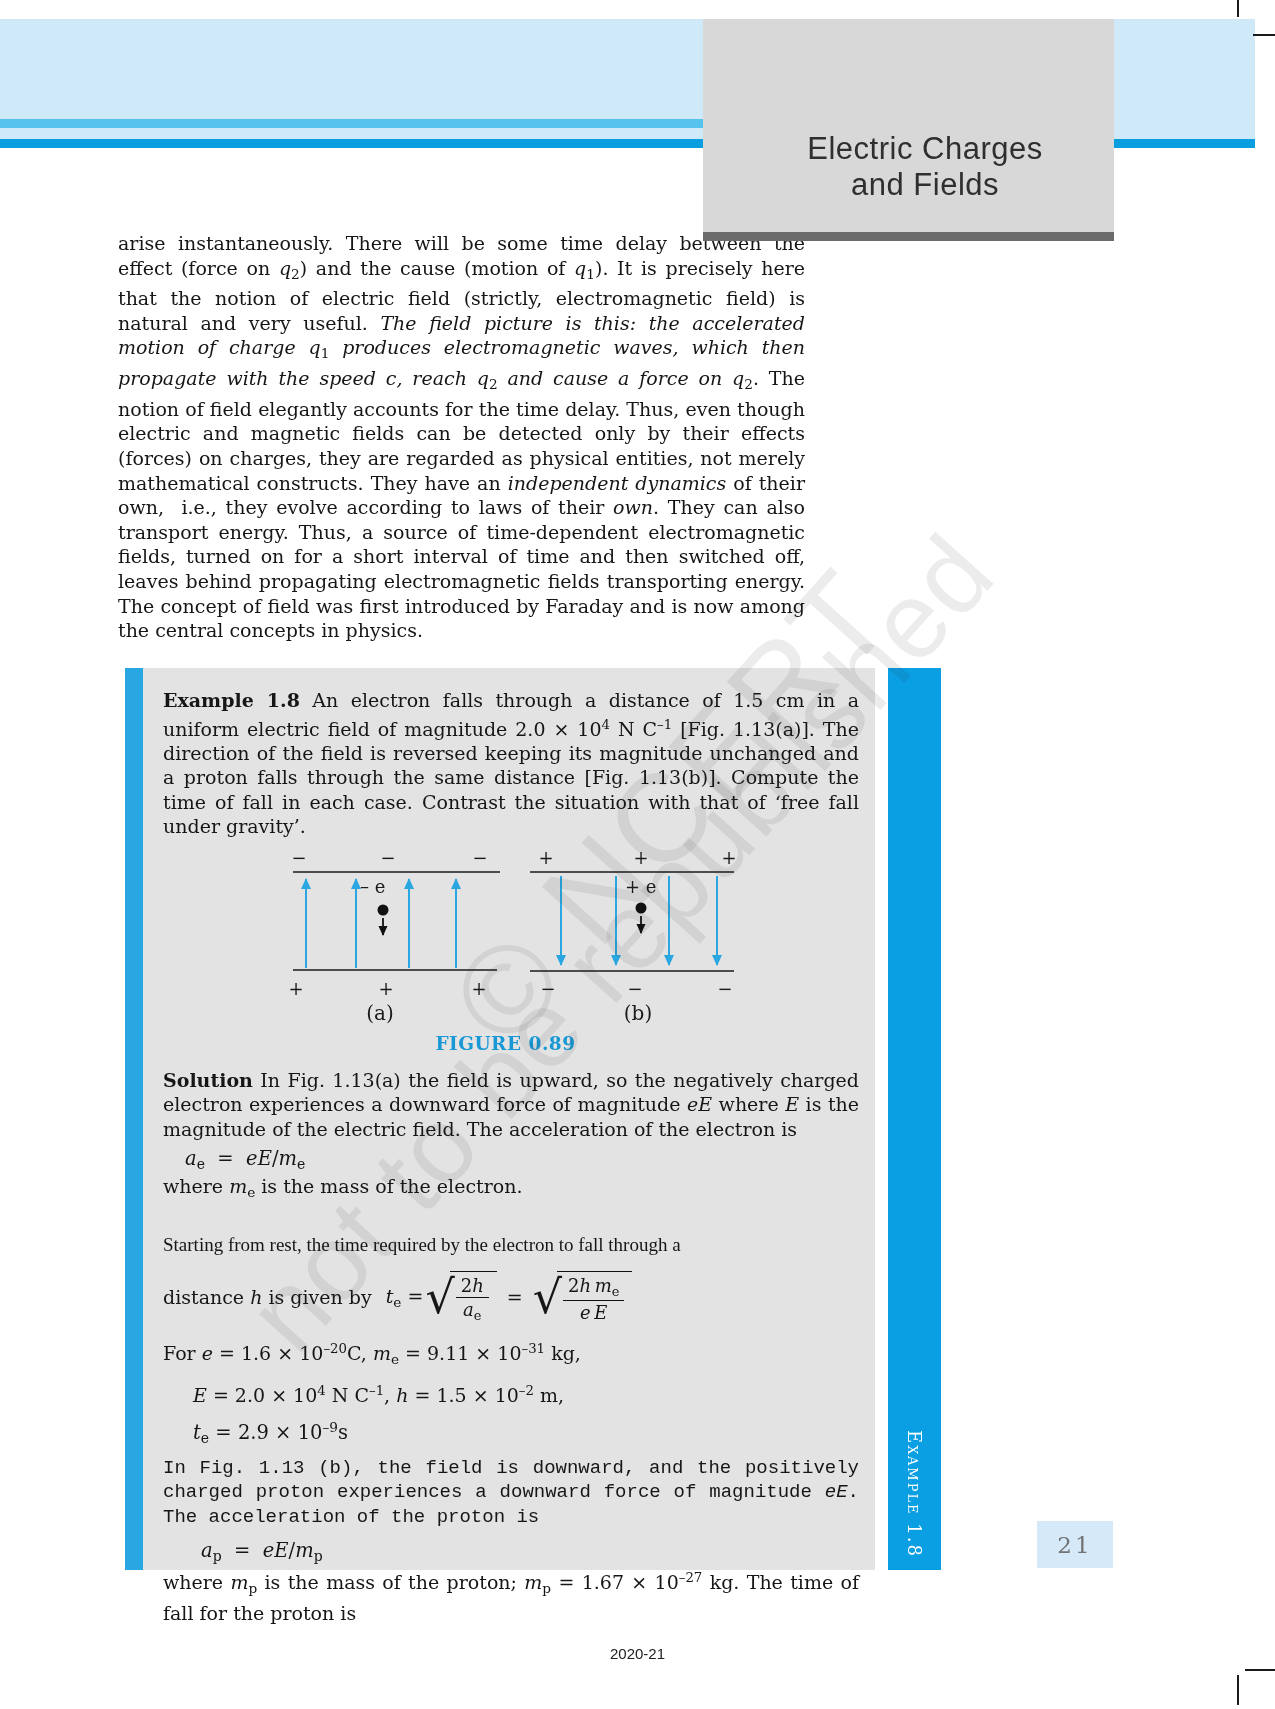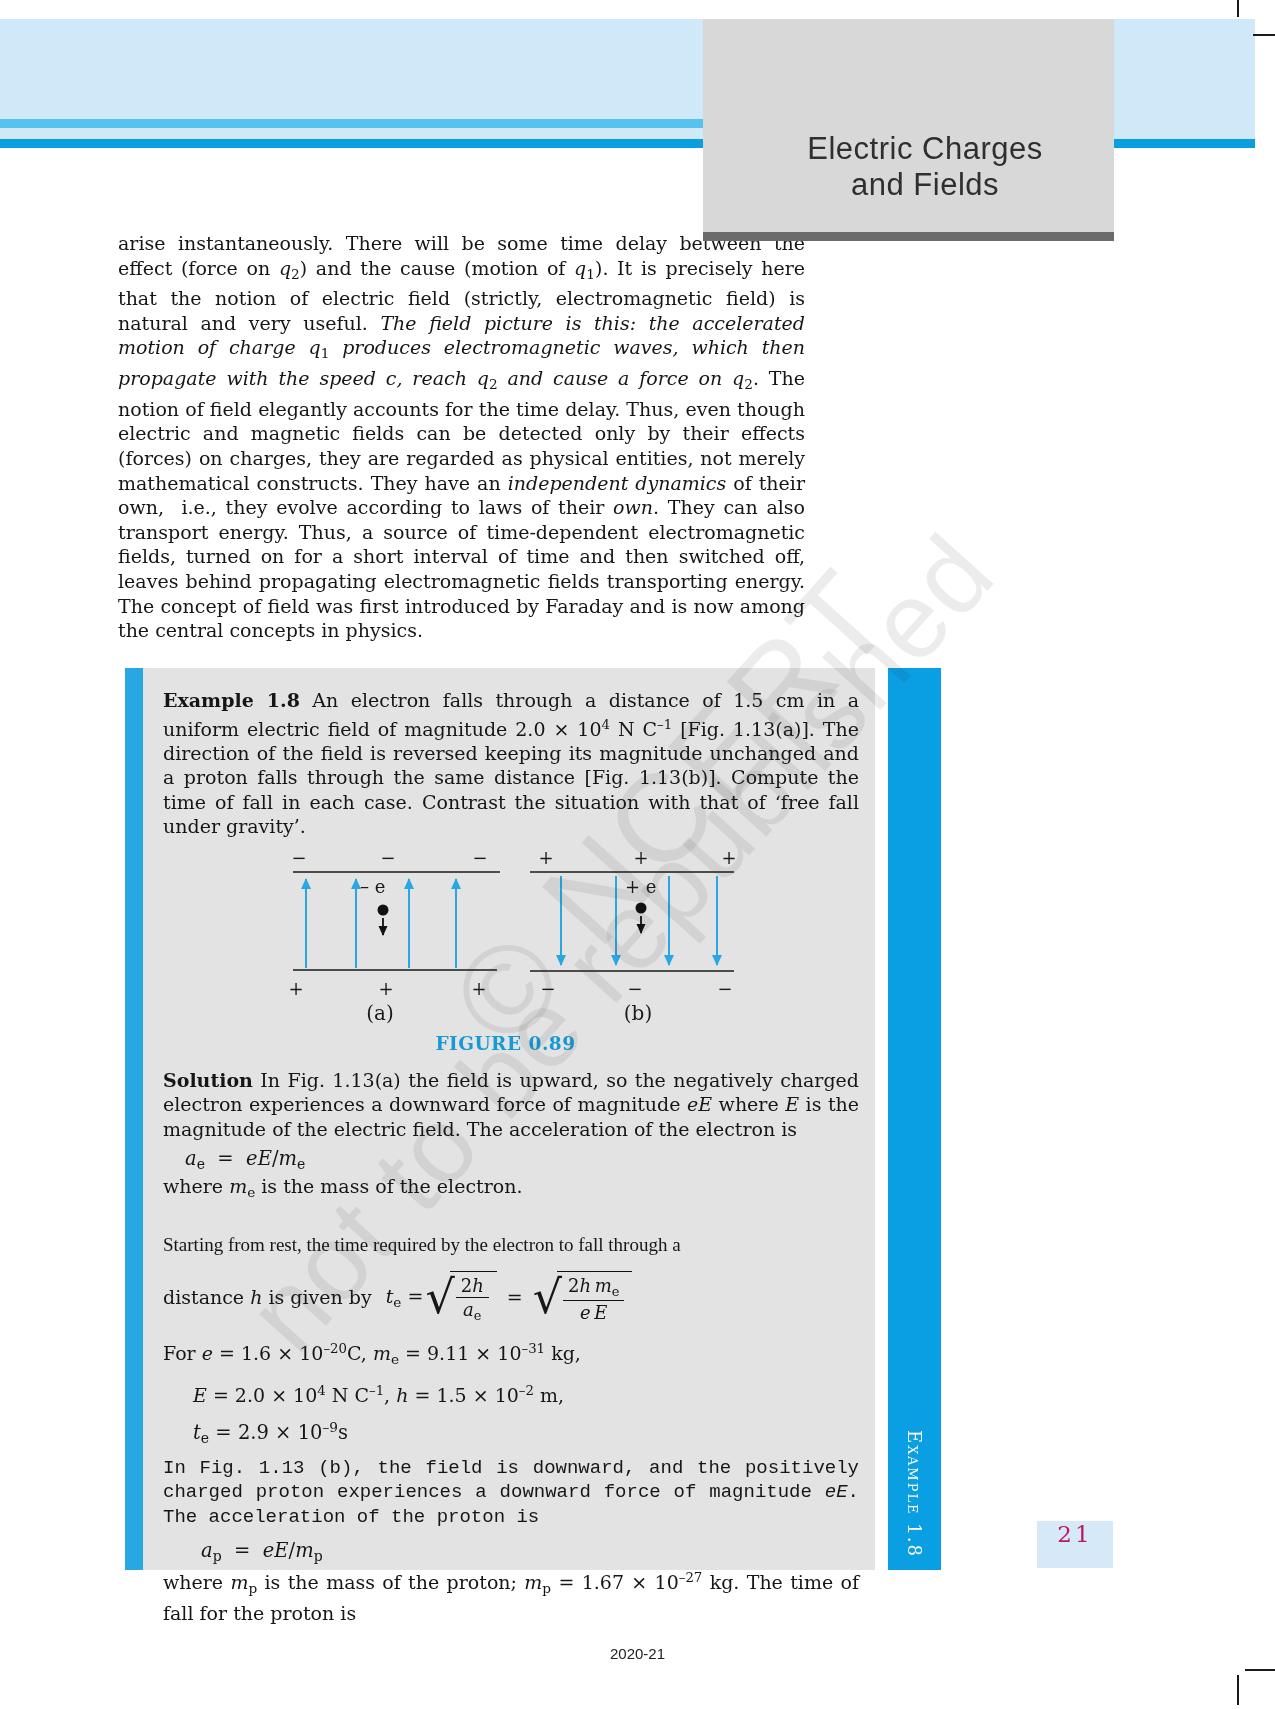--- a/index.html
+++ b/index.html
@@ -74,22 +74,22 @@
     display:flex; align-items:center; justify-content:flex-end; flex-direction:column;
   }
   .side-label {
     writing-mode:vertical-rl; text-orientation:sideways;
     color:#ffffff; font-variant:small-caps; font-size:18px; letter-spacing:2px;
     padding-bottom:12px; font-family:"DejaVu Serif", serif;
   }
   
   .page-num {
     position:absolute; left:1037px; top:1521px; width:76px; height:47px;
-    background:#d6e9f8; display:flex; align-items:flex-start; justify-content:center;
-    font-size:23px; letter-spacing:3px; color:#be185d; z-index:1;
+    background:#d6e9f8; display:flex; align-items:center; justify-content:center;
+    font-size:23px; letter-spacing:3px; color:#737373; z-index:1;
   }
   .footer {
     position:absolute; left:0; top:1645px; width:1275px; text-align:center;
     font-family:"Liberation Sans", sans-serif; font-size:15px; color:#222;
   }
   
   .wm {
     position:absolute; white-space:nowrap; pointer-events:none; z-index:3;
     color:rgba(40,40,40,0.09); font-family:"Liberation Sans", sans-serif;
     transform-origin:center center;

